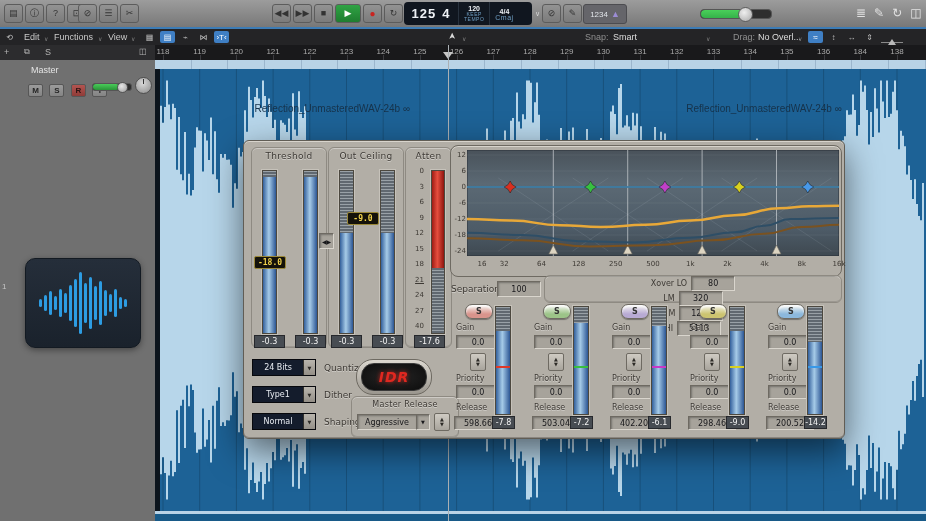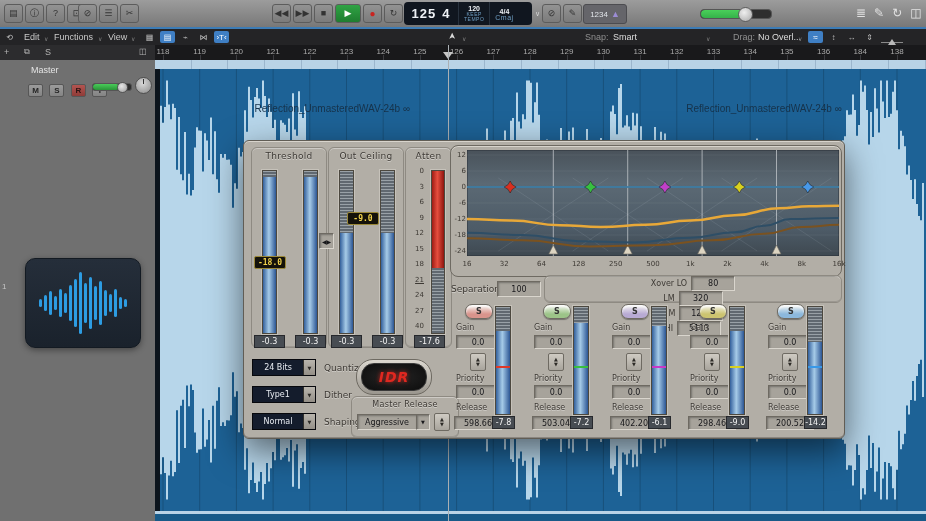--- a/index.html
+++ b/index.html
@@ -475,21 +475,21 @@
           <path d="M272.304 31 Q273.804 35.5 278.304 37 Q273.804 38.5 272.304 43 Q270.804 38.5 266.304 37 Q270.804 35.5 272.304 31Z" fill="#d8d020" stroke="rgba(0,0,0,.45)" stroke-width="0.8"></path>
           <path d="M340.752 31 Q342.252 35.5 346.752 37 Q342.252 38.5 340.752 43 Q339.252 38.5 334.752 37 Q339.252 35.5 340.752 31Z" fill="#4898e8" stroke="rgba(0,0,0,.45)" stroke-width="0.8"></path>
         </svg>
         <span class="gdb" style="left: 1px; top: 5px;">12</span>
         <span class="gdb" style="left: 1px; top: 21px;">6</span>
         <span class="gdb" style="left: 1px; top: 37px;">0</span>
         <span class="gdb" style="left: 1px; top: 53px;">-6</span>
         <span class="gdb" style="left: 1px; top: 69px;">-12</span>
         <span class="gdb" style="left: 1px; top: 85px;">-18</span>
         <span class="gdb" style="left: 1px; top: 101px;">-24</span>
-        <span class="gfq" style="left: 6px; top: 114px;">16</span>
+        <span class="gfq" style="left: 21px; top: 114px;">16</span>
         <span class="gfq" style="left: 43.2px; top: 114px;">32</span>
         <span class="gfq" style="left: 80.4px; top: 114px;">64</span>
         <span class="gfq" style="left: 117.6px; top: 114px;">128</span>
         <span class="gfq" style="left: 154.8px; top: 114px;">250</span>
         <span class="gfq" style="left: 192px; top: 114px;">500</span>
         <span class="gfq" style="left: 229.2px; top: 114px;">1k</span>
         <span class="gfq" style="left: 266.4px; top: 114px;">2k</span>
         <span class="gfq" style="left: 303.6px; top: 114px;">4k</span>
         <span class="gfq" style="left: 340.8px; top: 114px;">8k</span>
         <span class="gfq" style="left: 378px; top: 114px;">16k</span>

